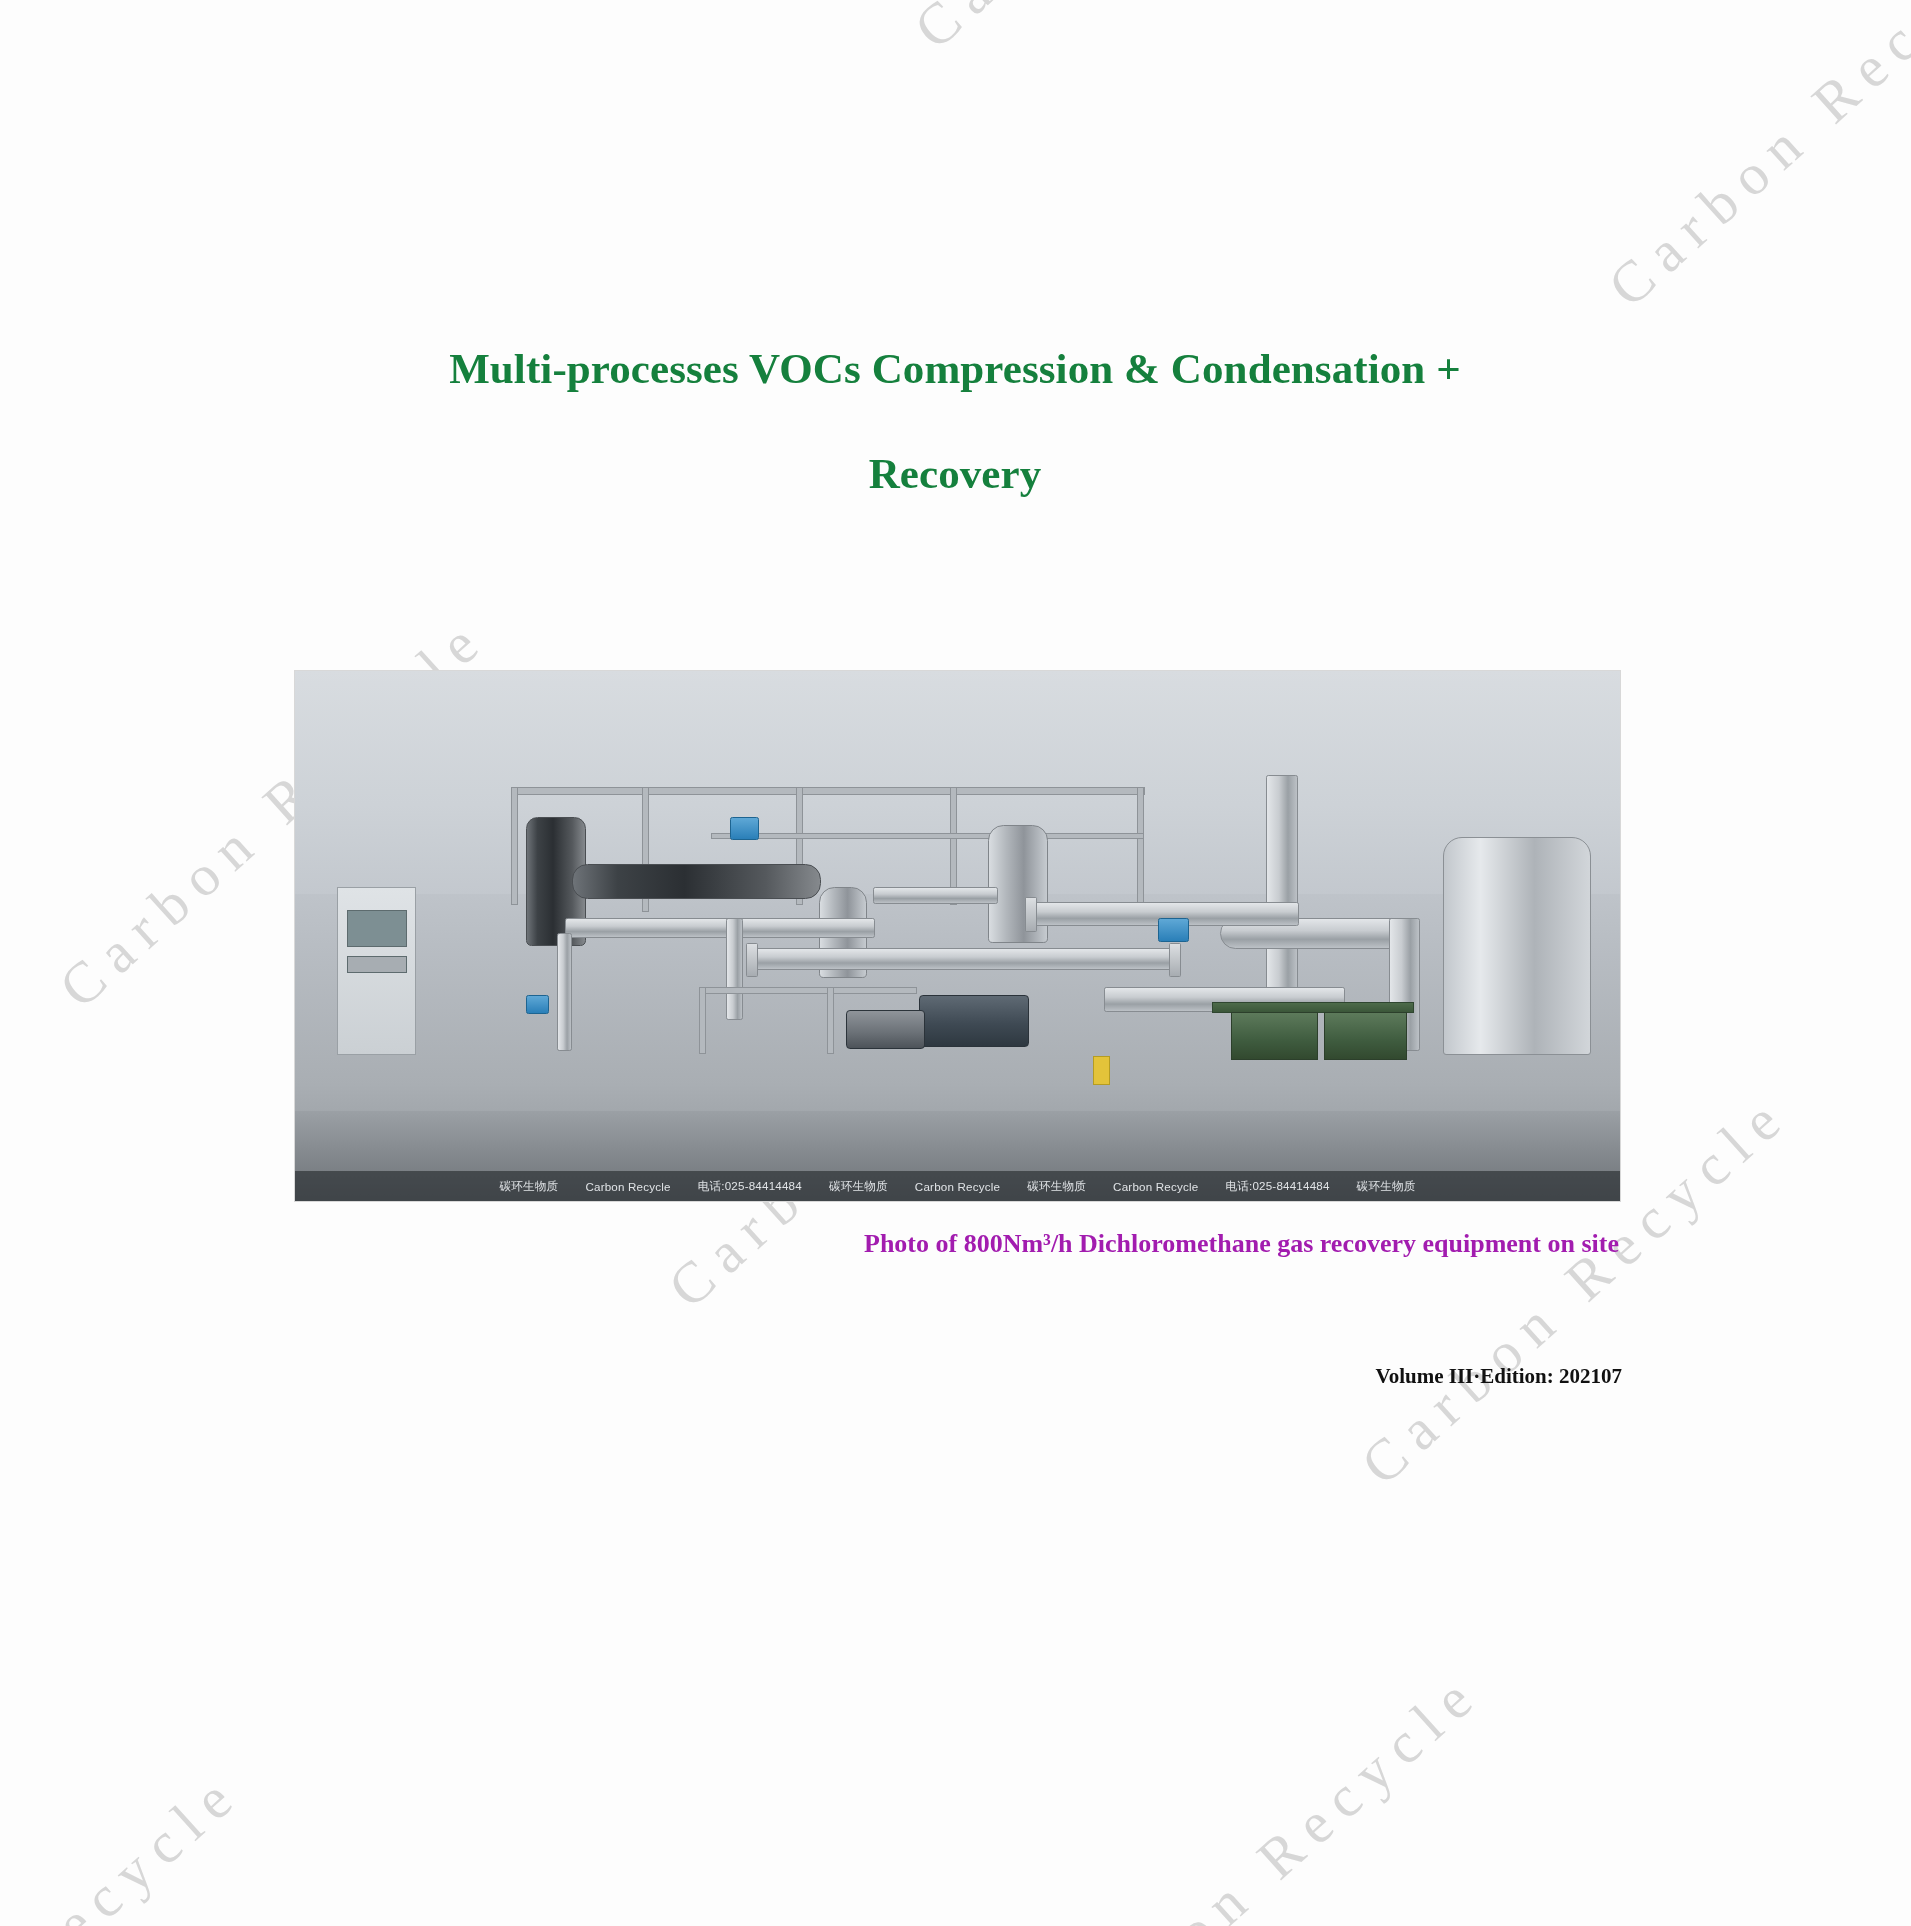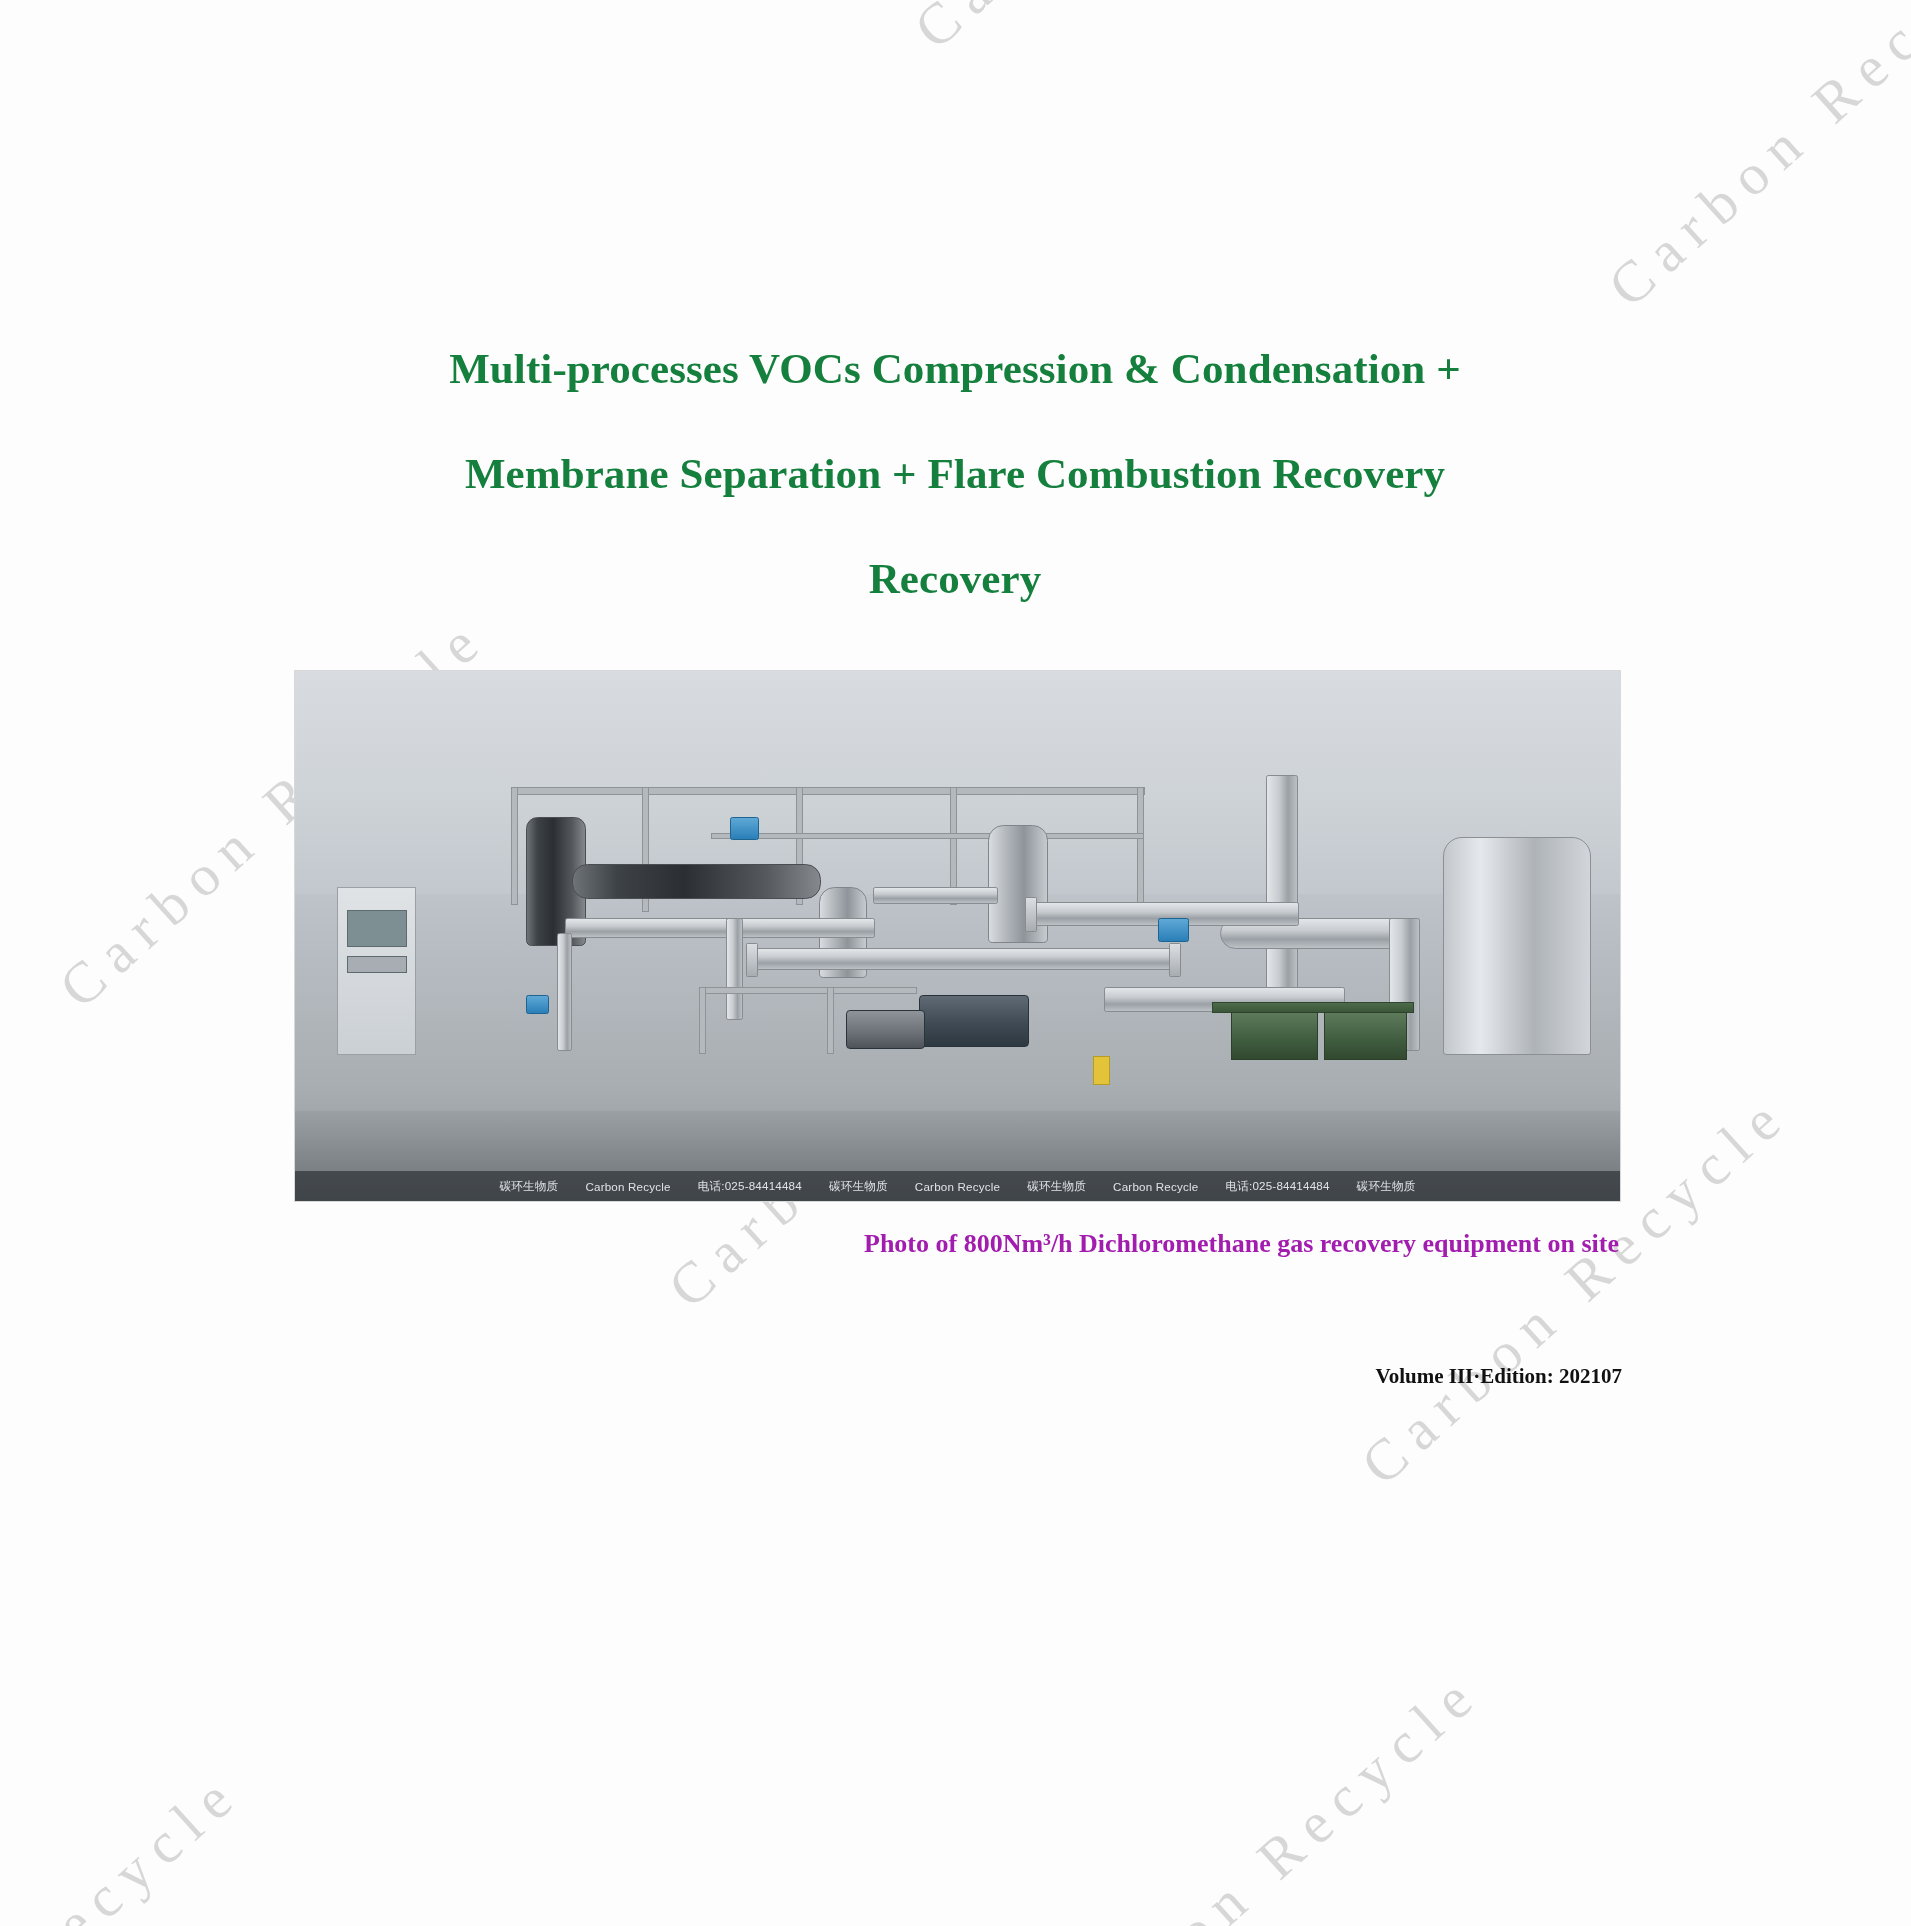--- a/index.html
+++ b/index.html
@@ -211,21 +211,20 @@
 </style>
 </head>
 <body>
 
 <div class="page">
 
   <div class="content">
 
     <div class="title-block">
       <div class="title-line">Multi-processes VOCs Compression &amp; Condensation +</div>
-      <div class="title-line">Membrane Separation + Flare Combustion Recovery</div>
       <div class="title-line">Recovery</div>
     </div>
 
     <div class="figure">
       <div class="photo">
         <div class="sky"></div>
         <div class="ground"></div>
 
         <div class="rail" style="left:216px; top:116px; width:632px; height:6.2px;"></div>
         <div class="rail" style="left:216px; top:116px; width:5.4px; height:116px;"></div>

